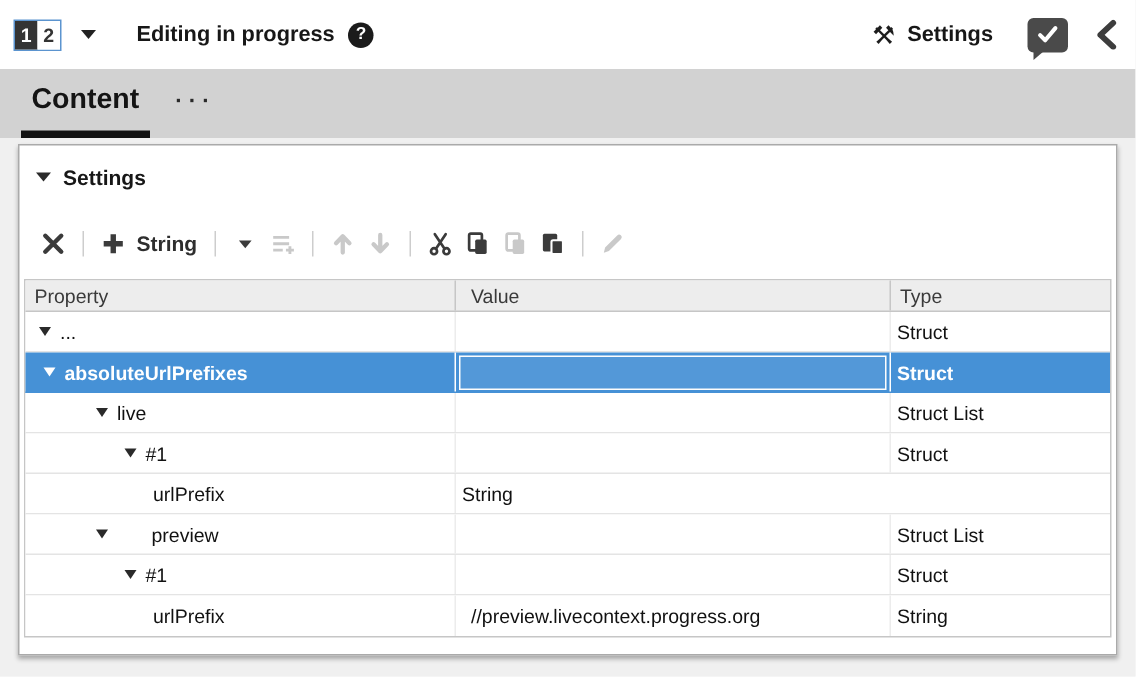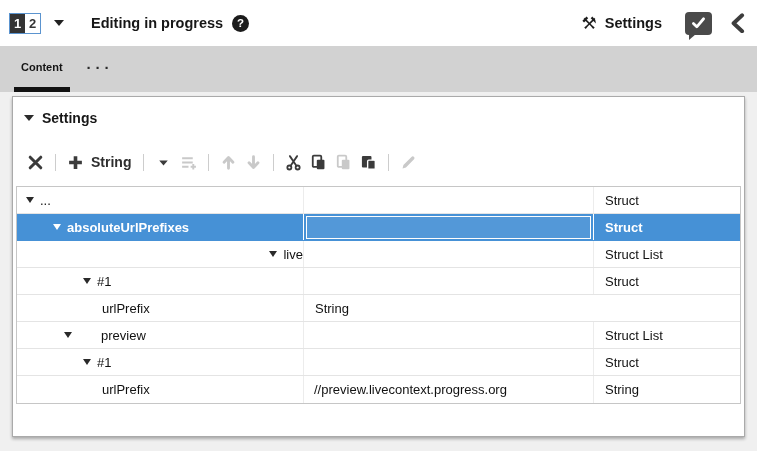--- a/index.html
+++ b/index.html
@@ -25,21 +25,21 @@
   .check-badge { position: relative; width: 27px; height: 23px; background: #4a4a4a; border-radius: 4px;
                  margin-left: 23px; display: flex; align-items: center; justify-content: center; cursor: pointer; }
   .check-badge svg { width: 17px; height: 14px; }
   .check-badge::after { content: ""; position: absolute; left: 4px; bottom: -5px; width: 0; height: 0;
                         border-top: 6px solid #4a4a4a; border-right: 7px solid transparent; }
   .chev { width: 16px; height: 21px; margin-left: 17px; color: #3d3d3d; cursor: pointer; }
 
   
   .tabstrip { height: 46px; background: #d2d2d2; display: flex; align-items: stretch; padding-left: 14px; }
   .tab { display: flex; align-items: center; padding: 0 7px; border-bottom: 5px solid #121212; cursor: pointer; }
-  .tab-lbl { font-size: 11px; font-weight: 700; color: #141414; }
+  .tab-lbl { font-size: 19px; font-weight: 700; color: #141414; }
   .tab-more { display: flex; align-items: center; margin-left: 17px; padding-bottom: 4px;
               font-size: 15px; font-weight: 700; color: #2a2a2a; letter-spacing: 4px; cursor: pointer; }
 
   
   .main { height: 359px; padding: 4px 12px 14px; background: #f0f0f0; }
   .card { background: #fff; border: 1px solid #aaaaaa; height: 341px; box-shadow: 0 2px 3px rgba(0,0,0,0.3);
           padding: 0 2px; }
   .sec-head { display: flex; align-items: center; padding: 13px 0 0 9px; cursor: pointer; }
   .sec-caret { width: 0; height: 0; border-left: 5px solid transparent; border-right: 5px solid transparent;
                border-top: 6px solid #2b2b2b; margin-right: 8px; }
@@ -61,21 +61,21 @@
   .hcell { display: flex; align-items: center; font-size: 13px; color: #3a3a3a; padding-left: 6px;
            border-left: 1px solid #c6c6c6; }
   .hcell:first-child { border-left: none; }
   .hcell.hval { padding-left: 10px; }
   .row { display: grid; grid-template-columns: 286px 290px 1fr; height: 27px; background: #fff;
          border-bottom: 1px solid #e4e4e4; cursor: pointer; }
   .row:last-child { border-bottom: none; }
   .cell { display: flex; align-items: center; font-size: 13px; color: #111; white-space: nowrap; overflow: hidden; }
   .cell.val, .cell.typ { border-left: 1px solid #ececec; }
   .cell.val { padding-left: 10px; }
-  .cell.typ { padding-left: 11px; align-items: center; }
+  .cell.typ { padding-left: 4px; align-items: center; }
   .row-caret { flex: none; width: 0; height: 0; border-left: 4.5px solid transparent;
                border-right: 4.5px solid transparent; border-top: 6px solid #2a2a2a; margin-right: 6px; }
   .row.selected { background: #4691d6; border-bottom-color: #4691d6; }
   .row.selected .cell { color: #ffffff; font-weight: 700; }
   .row.selected .cell.val, .row.selected .cell.typ { border-left-color: #ffffff; }
   .row.selected .row-caret { border-top-color: #ffffff; }
   .value-editor { flex: 1; height: 23px; margin: 0 2px 0 0; border: 1px solid #fdfdfd;
                   background: rgba(255,255,255,0.07); }
 </style>
 </head>
@@ -183,45 +183,50 @@
         </span>
         <span class="tb-sep"></span>
         <span class="tb-icon disabled">
           <svg viewBox="0 0 16 16">
             <path d="M2.4 13.6l.8-3.2L10.8 2.8a1.5 1.5 0 012.4 2.2L5.6 12.6z" fill="currentColor"></path>
           </svg>
         </span>
       </div>
 
     <div class="table">
+      <div class="thead">
+        <div class="hcell">Property</div>
+        <div class="hcell hval">Value</div>
+        <div class="hcell">Type</div>
+      </div>
       <div>
           <div class="row">
             <div class="cell prop" style="padding-left: 9px;">
               <span class="row-caret"></span>
               <span>...</span>
             </div>
             <div class="cell val"></div>
             <div class="cell typ">
               <span>Struct</span>
             </div>
           </div>
           <div class="row selected">
-            <div class="cell prop" style="padding-left: 36px;">
+            <div class="cell prop" style="padding-left: 12px;">
               <span class="row-caret"></span>
               <span>absoluteUrlPrefixes</span>
             </div>
             <div class="cell val" style="padding-left: 2px;">
               <div class="value-editor"></div>
             </div>
             <div class="cell typ">
               <span>Struct</span>
             </div>
           </div>
           <div class="row">
-            <div class="cell prop" style="padding-left: 47px; justify-content: flex-end;">
+            <div class="cell prop" style="padding-left: 47px;">
               <span class="row-caret"></span>
               <span>live</span>
             </div>
             <div class="cell val"></div>
             <div class="cell typ">
               <span>Struct List</span>
             </div>
           </div>
           <div class="row">
             <div class="cell prop" style="padding-left: 66px;">

